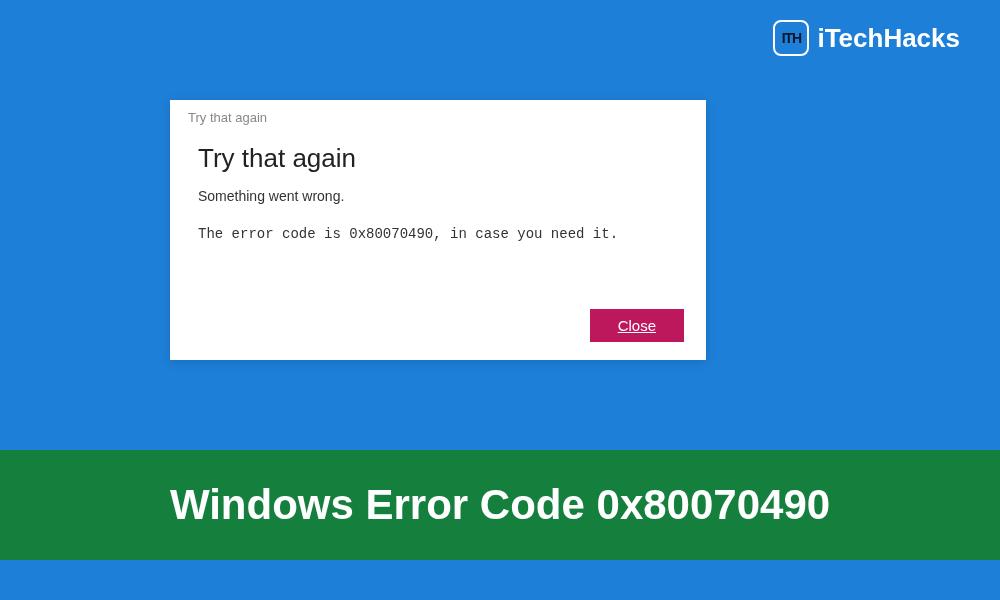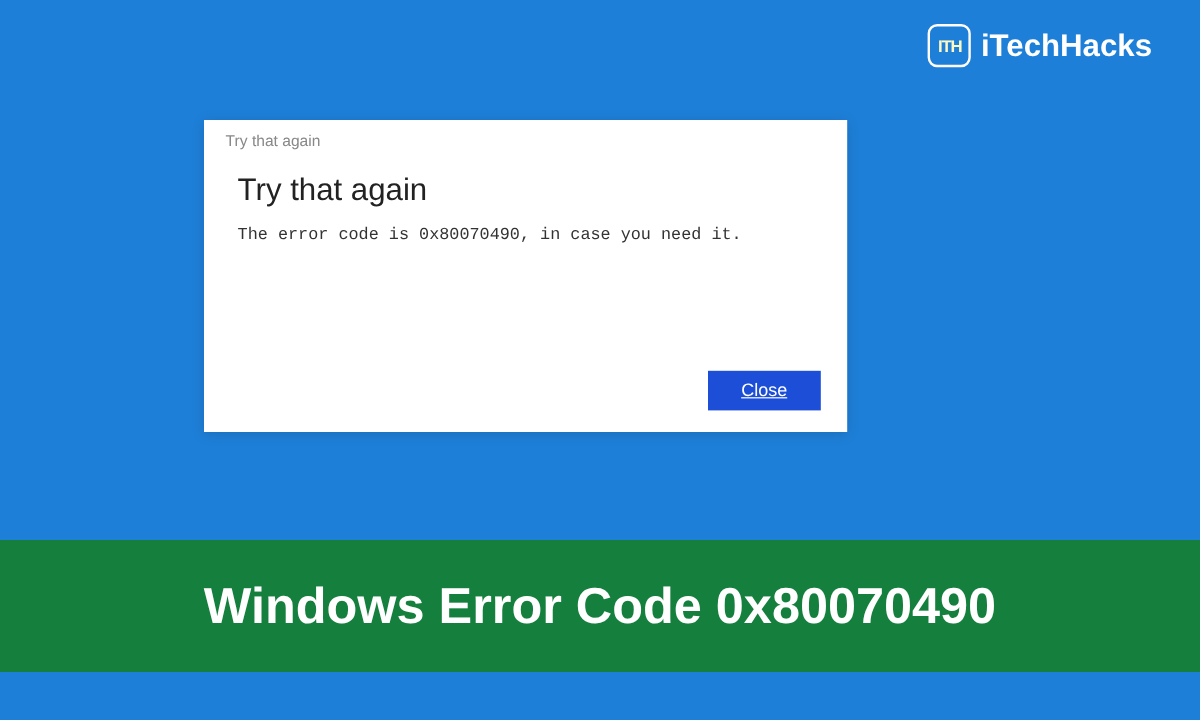--- a/index.html
+++ b/index.html
@@ -24,21 +24,21 @@
       gap: 8px;
     }
     .logo-badge {
       width: 36px;
       height: 36px;
       border: 2.5px solid #fff;
       border-radius: 8px;
       display: flex;
       align-items: center;
       justify-content: center;
-      color: #fef9c3;
+      color: #0f172a;
       font-weight: 700;
       font-size: 14px;
       letter-spacing: -1px;
     }
     .logo-text {
       color: #fff;
       font-size: 26px;
       font-weight: 700;
     }
     .dialog {
@@ -74,21 +74,21 @@
       font-size: 14px;
       color: #333;
       font-family: Liberation Mono, monospace;
     }
     .dialog-footer {
       position: absolute;
       bottom: 18px;
       right: 22px;
     }
     .close-button {
-      background: #1d4ed8;
+      background: #be185d;
       color: #fff;
       border: none;
       padding: 8px 28px;
       font-size: 15px;
       text-decoration: underline;
       cursor: pointer;
       font-family: inherit;
     }
     .banner {
       position: absolute;
@@ -114,20 +114,21 @@
   <div class="logo-badge">
     <span>ITH</span>
   </div>
   <span class="logo-text">iTechHacks</span>
 </div>
 
 <div class="dialog">
   <div class="dialog-header">Try that again</div>
   <div class="dialog-body">
     <h1 class="dialog-title">Try that again</h1>
+    <p class="dialog-subtitle">Something went wrong.</p>
     <p class="dialog-message">The error code is 0x80070490, in case you need it.</p>
   </div>
   <div class="dialog-footer">
     <button class="close-button">Close</button>
   </div>
 </div>
 
 <div class="banner">
   <span class="banner-text">Windows Error Code 0x80070490</span>
 </div>

